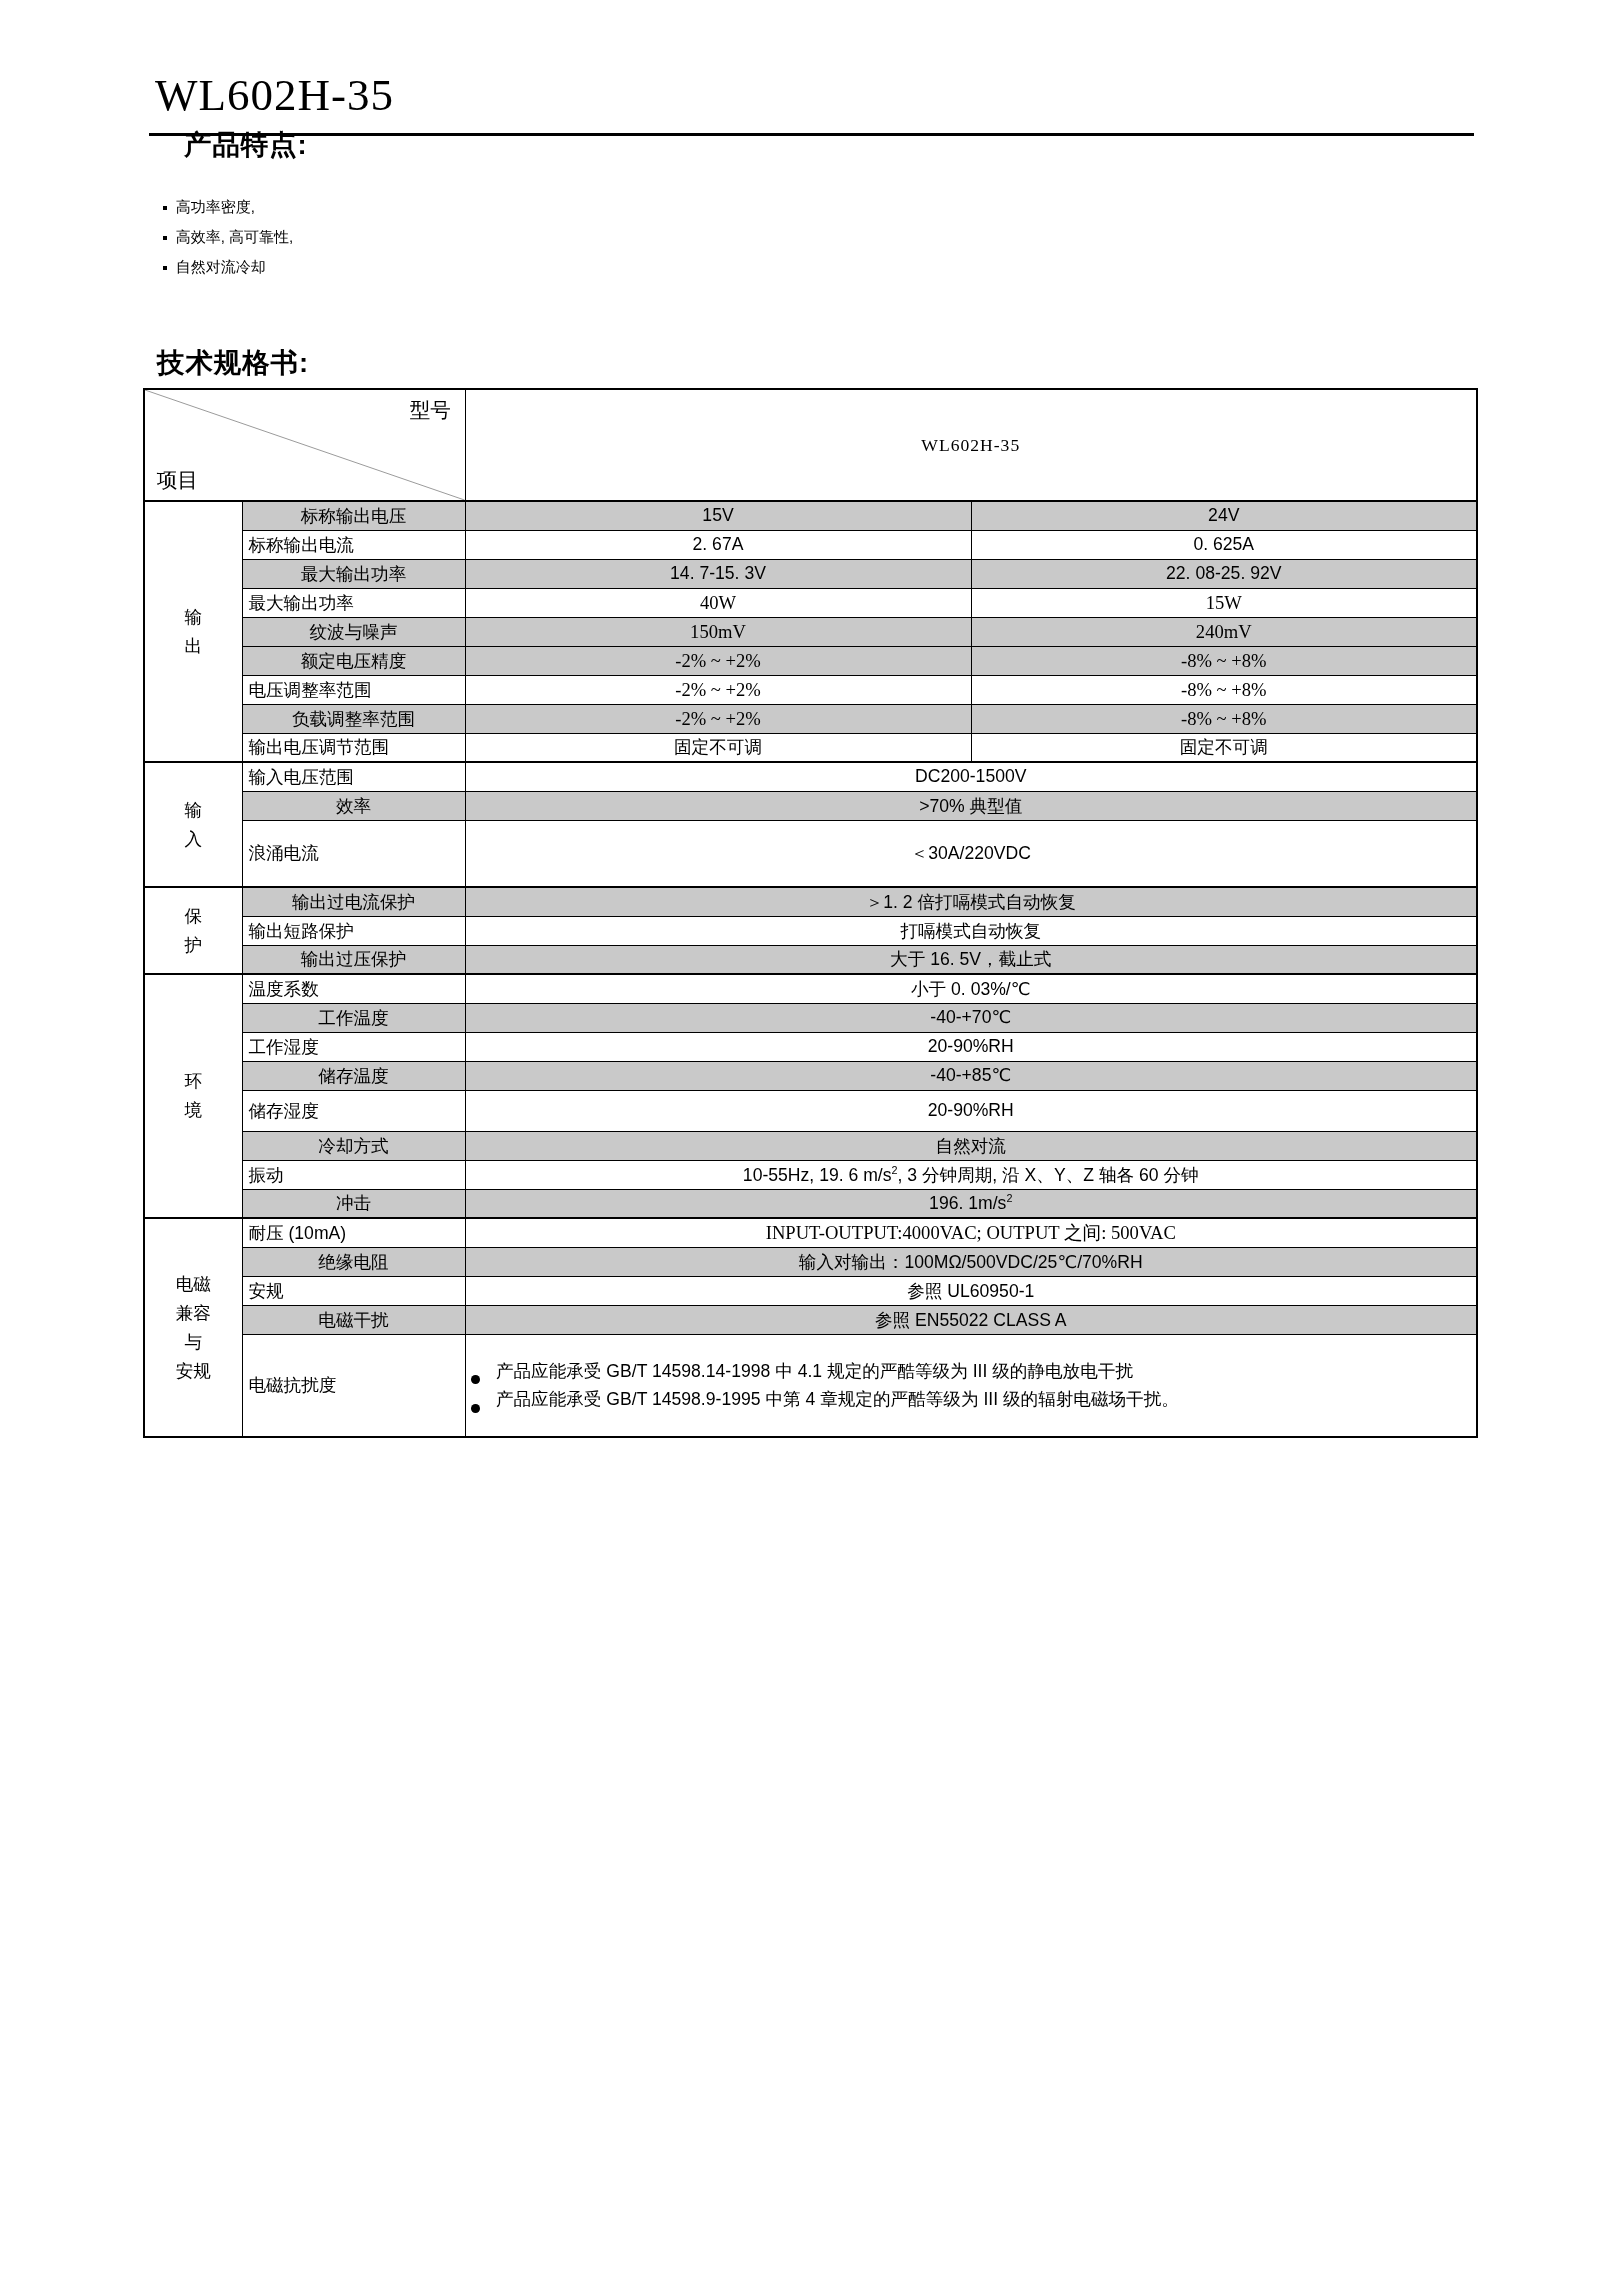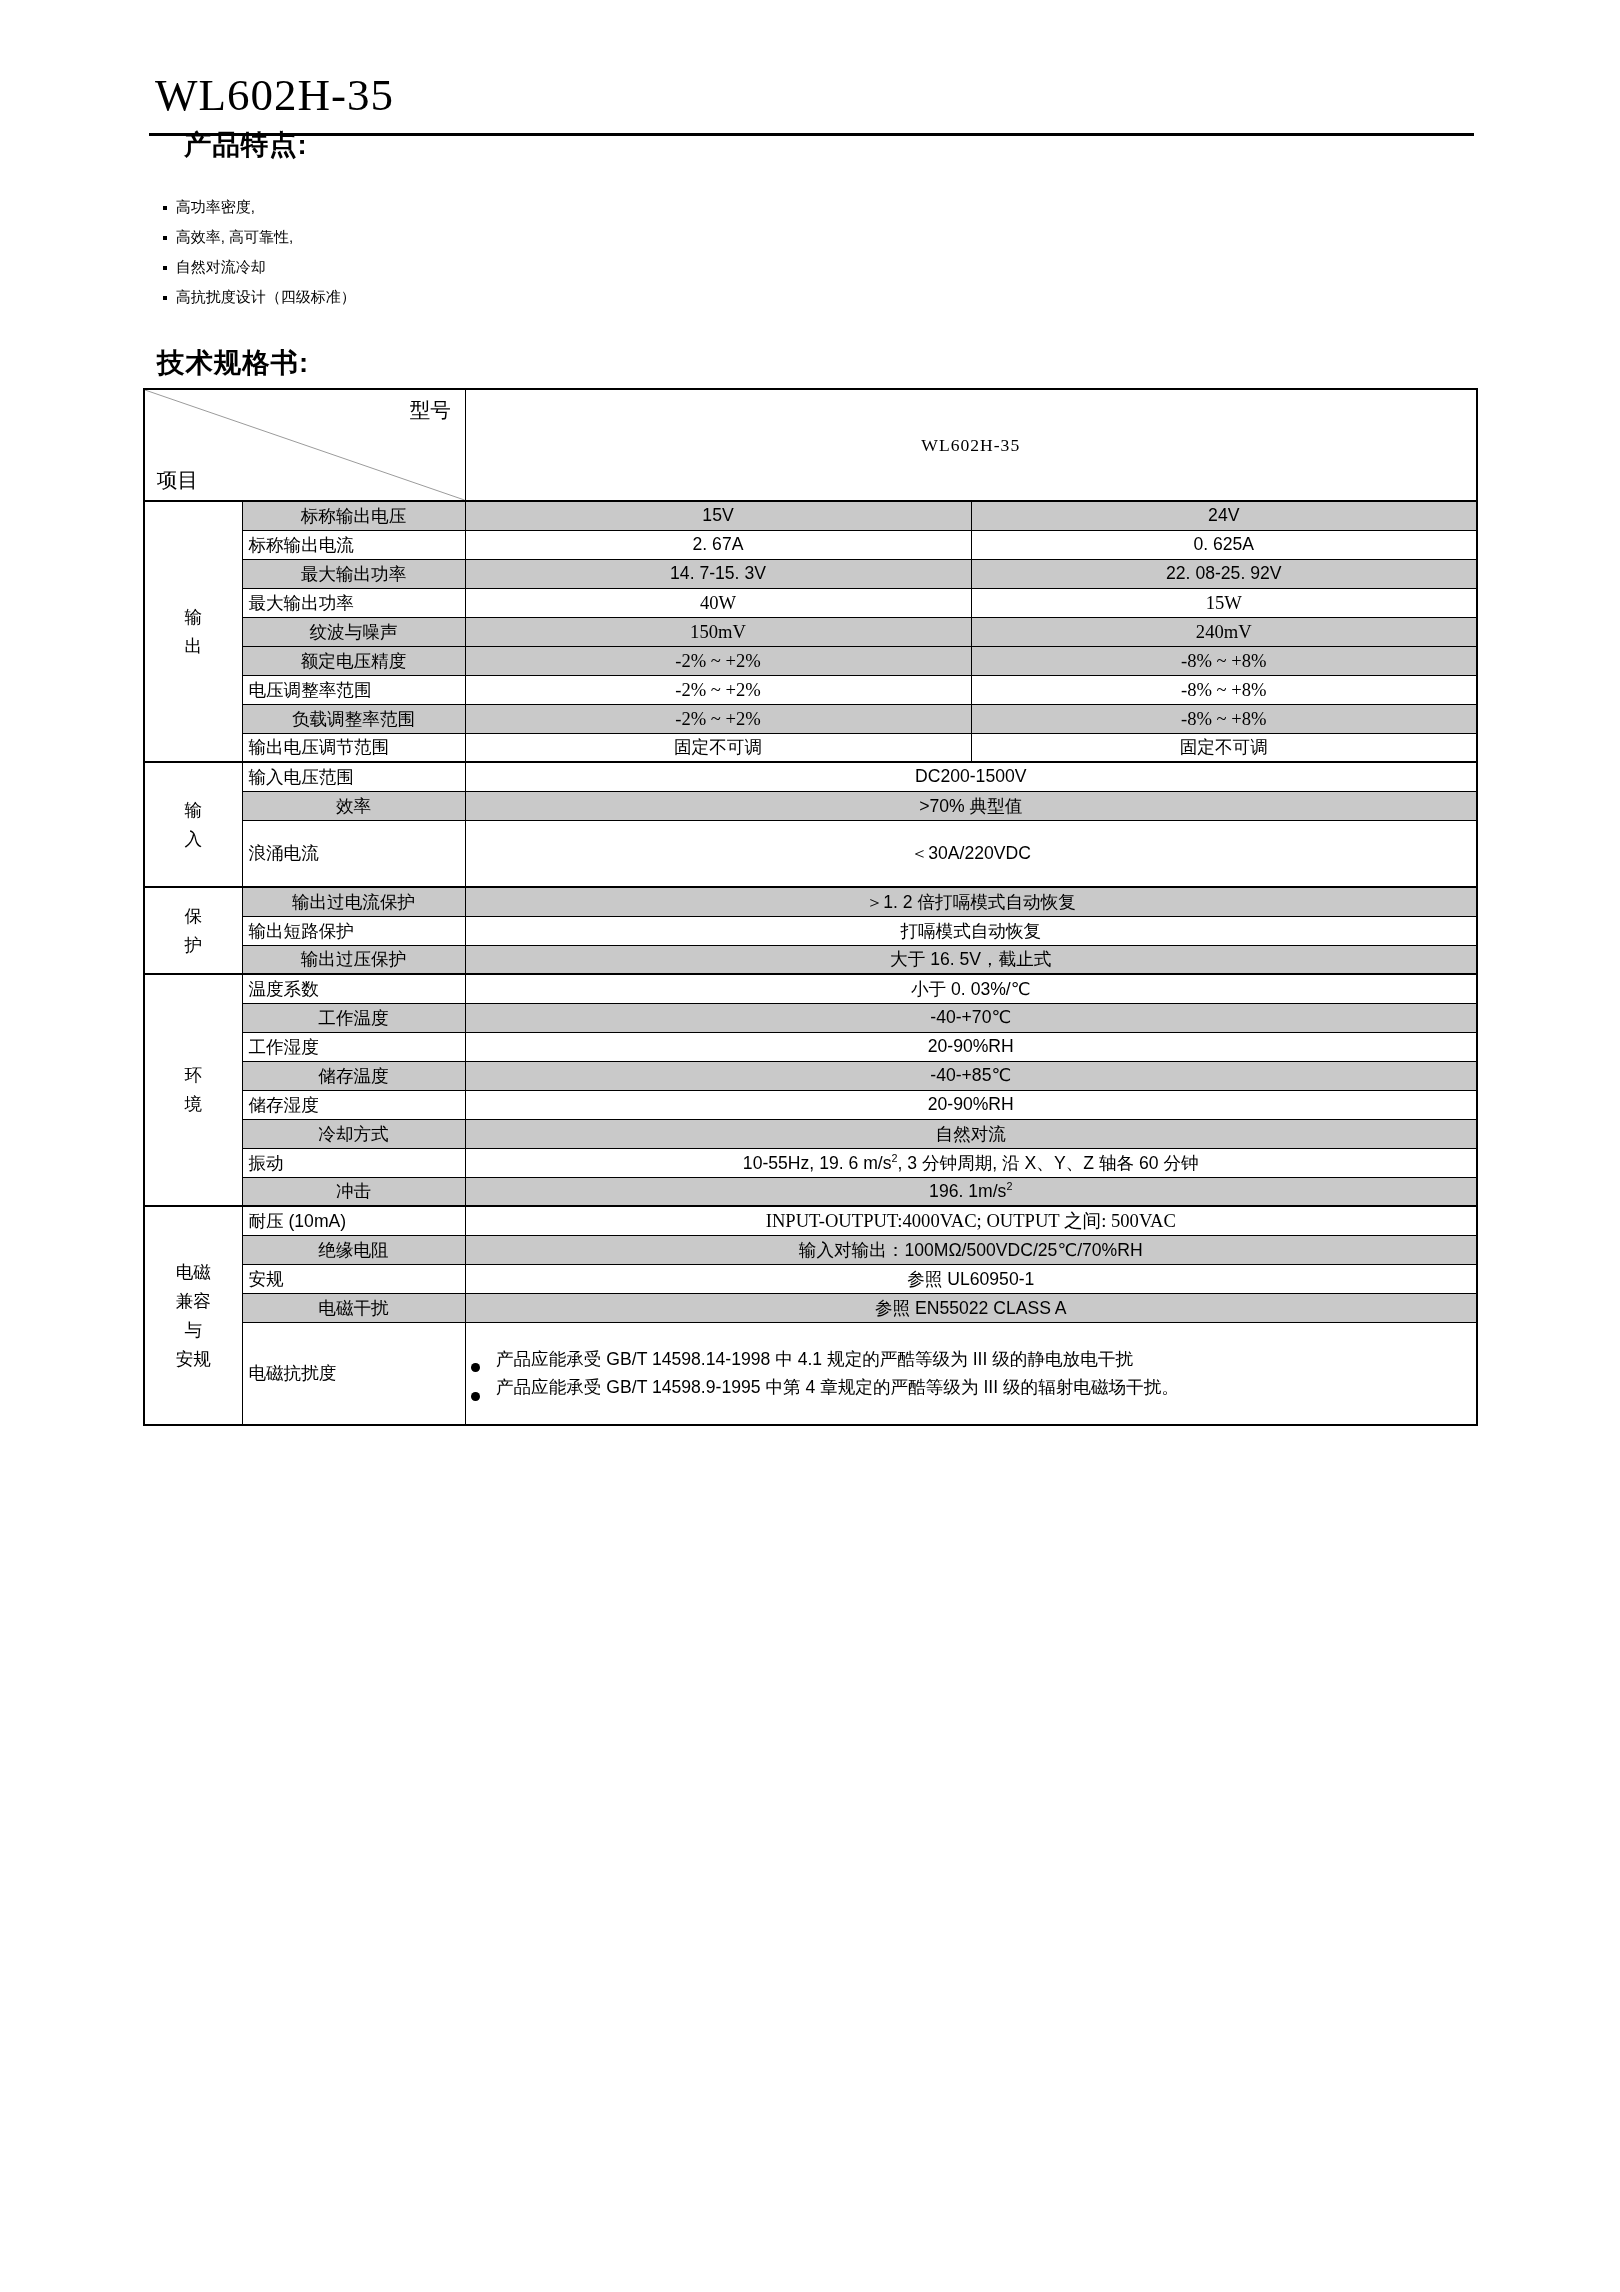--- a/index.html
+++ b/index.html
@@ -212,24 +212,20 @@
       <span class="feature-bullet"></span>
       <span>高功率密度,</span>
     </div>
     <div class="feature-item">
       <span class="feature-bullet"></span>
       <span>高效率, 高可靠性,</span>
     </div>
     <div class="feature-item">
       <span class="feature-bullet"></span>
       <span>自然对流冷却</span>
-    </div>
-    <div class="feature-item">
-      <span class="feature-bullet"></span>
-      <span>高抗扰度设计（四级标准）</span>
     </div>
   </div>
 
   <div class="section-heading" id="spec-heading">技术规格书:</div>
 
   <div class="spec-table-wrap">
     <table class="spec">
       <colgroup>
         <col class="col-cat">
           <col class="col-item">
@@ -349,21 +345,21 @@
             <td class="val" colspan="2">-40-+70℃</td>
           </tr>
           <tr style="height: 29px;">
             <td class="item">工作湿度</td>
             <td class="val" colspan="2">20-90%RH</td>
           </tr>
           <tr class="shaded" style="height: 29px;">
             <td class="item">储存温度</td>
             <td class="val" colspan="2">-40-+85℃</td>
           </tr>
-          <tr style="height: 29px;">
+          <tr style="height: 41px;">
             <td class="item">储存湿度</td>
             <td class="val" colspan="2">20-90%RH</td>
           </tr>
           <tr class="shaded" style="height: 29px;">
             <td class="item">冷却方式</td>
             <td class="val" colspan="2">自然对流</td>
           </tr>
           <tr style="height: 29px;">
             <td class="item">振动</td>
             <td class="val" colspan="2">10-55Hz, 19. 6 m/s<sup class="sq">2</sup>, 3 分钟周期, 沿 X、Y、Z 轴各 60 分钟</td>

